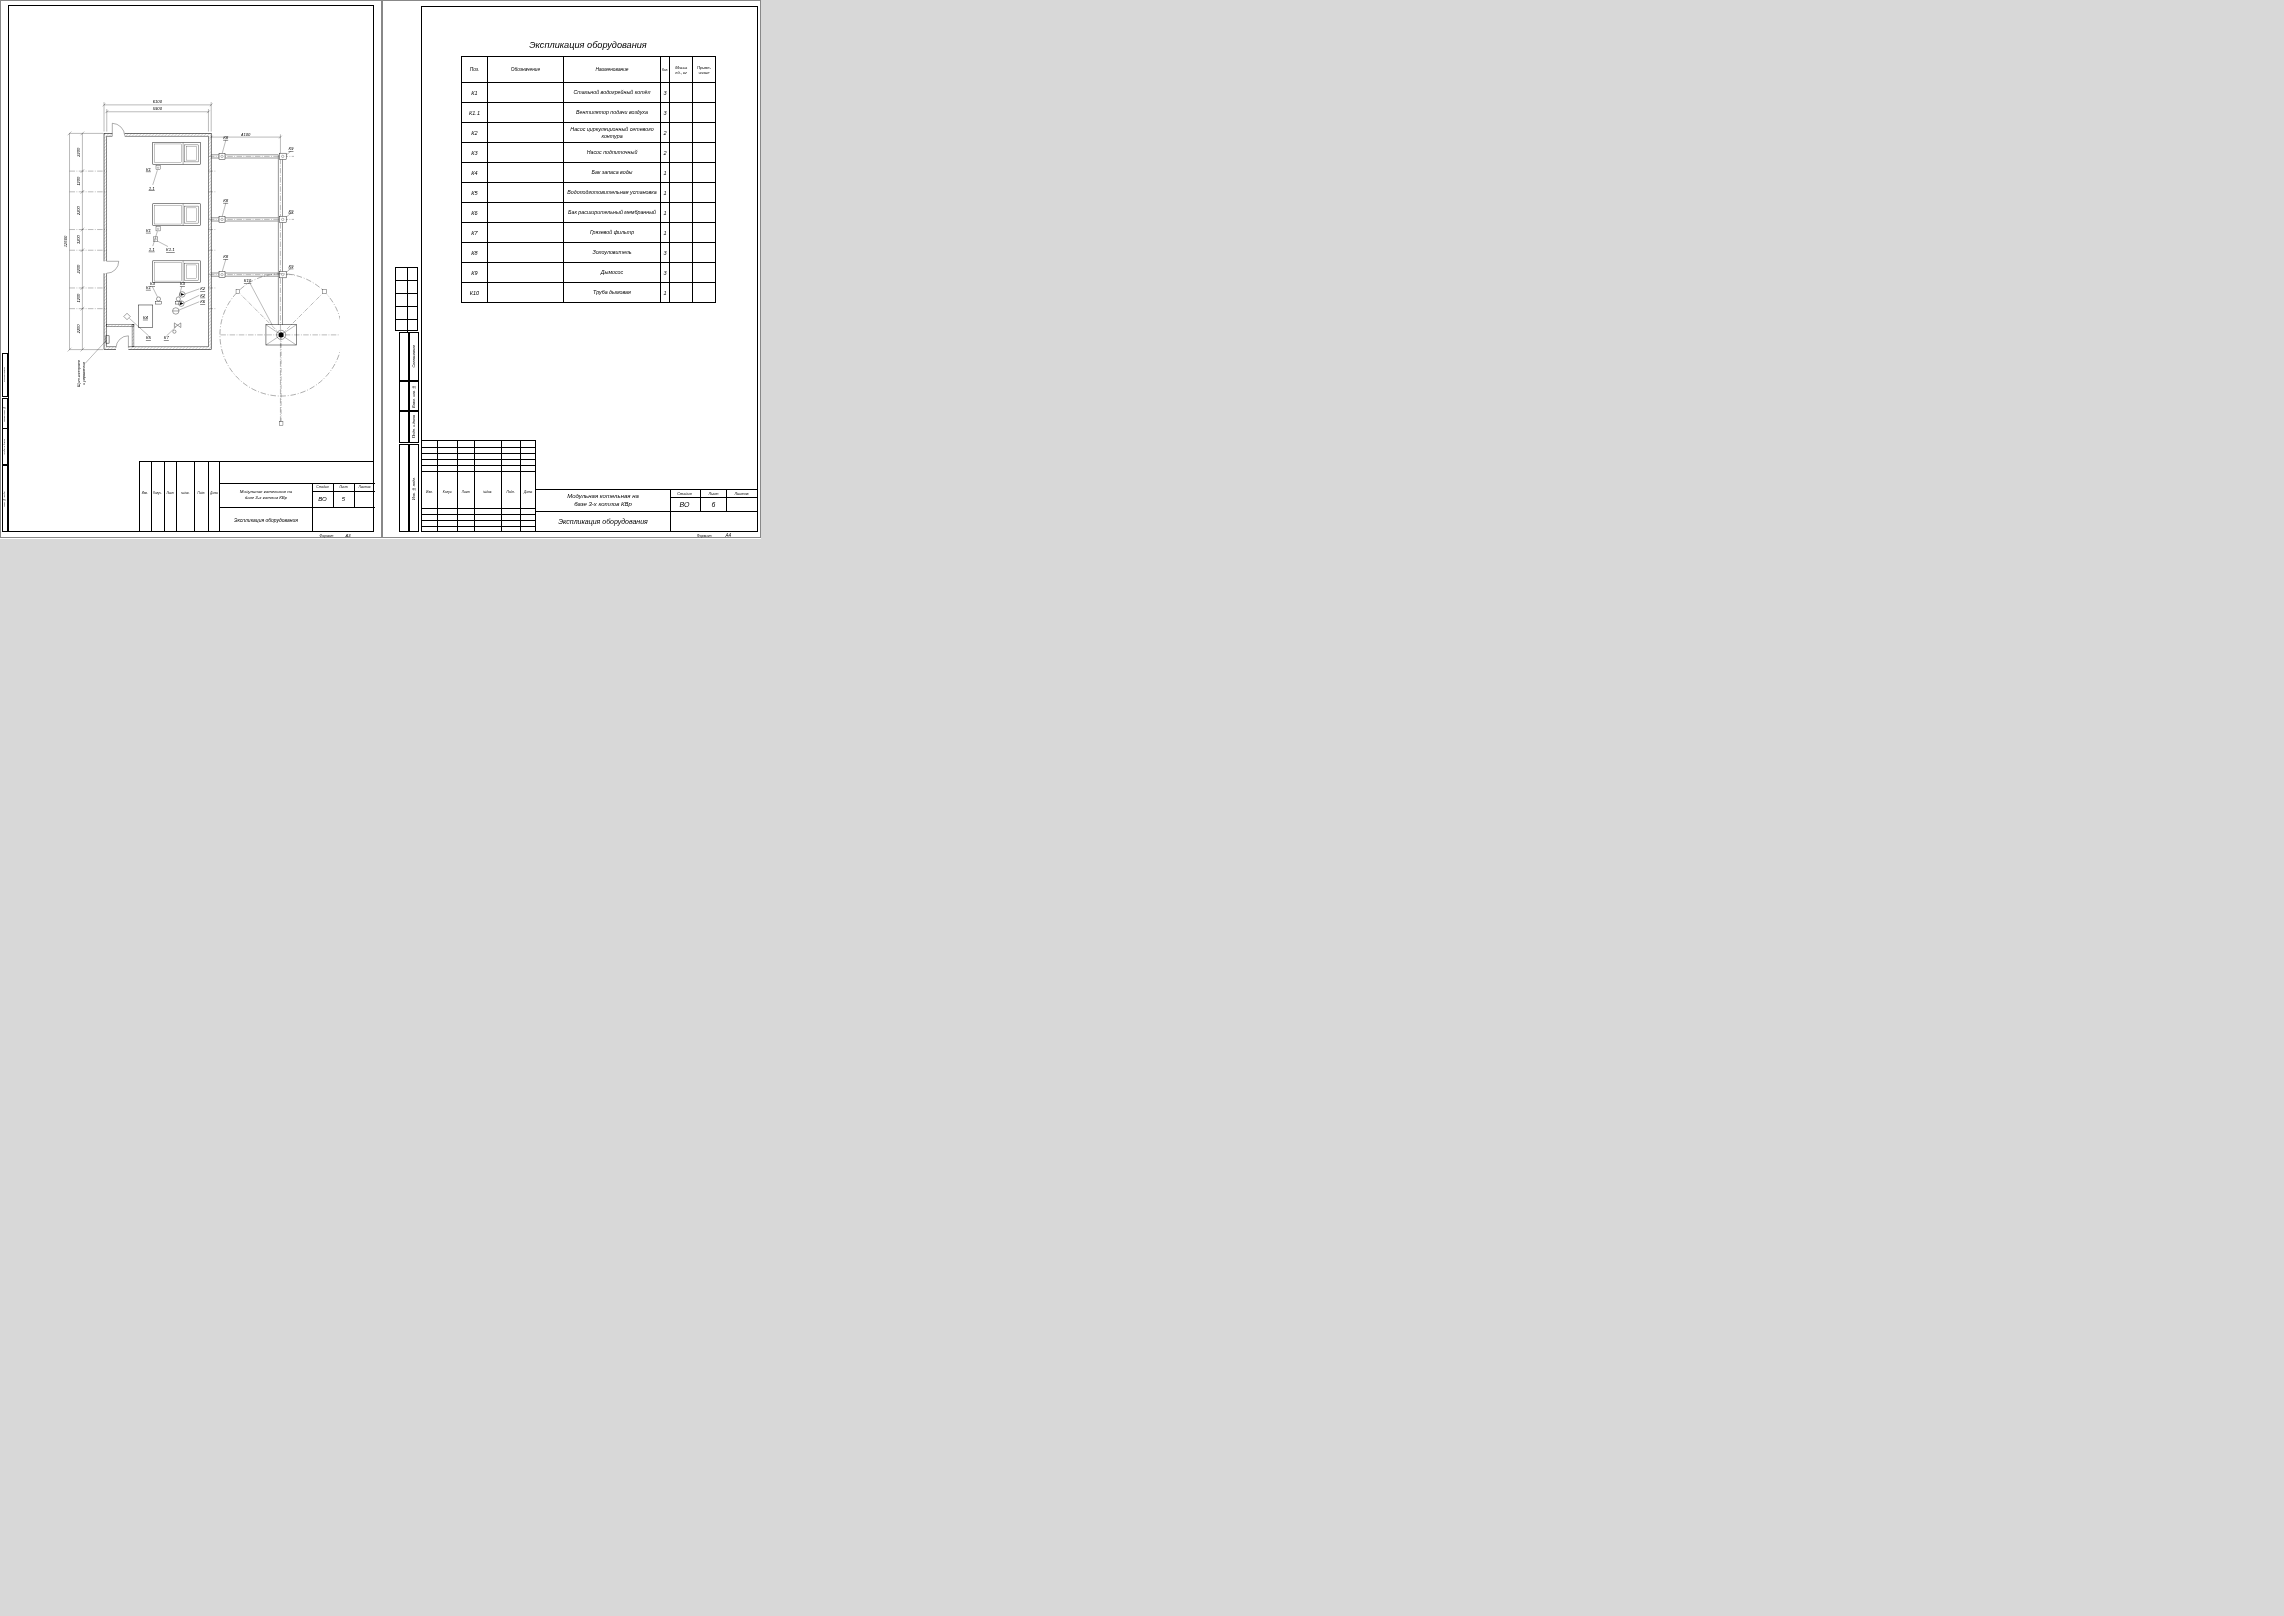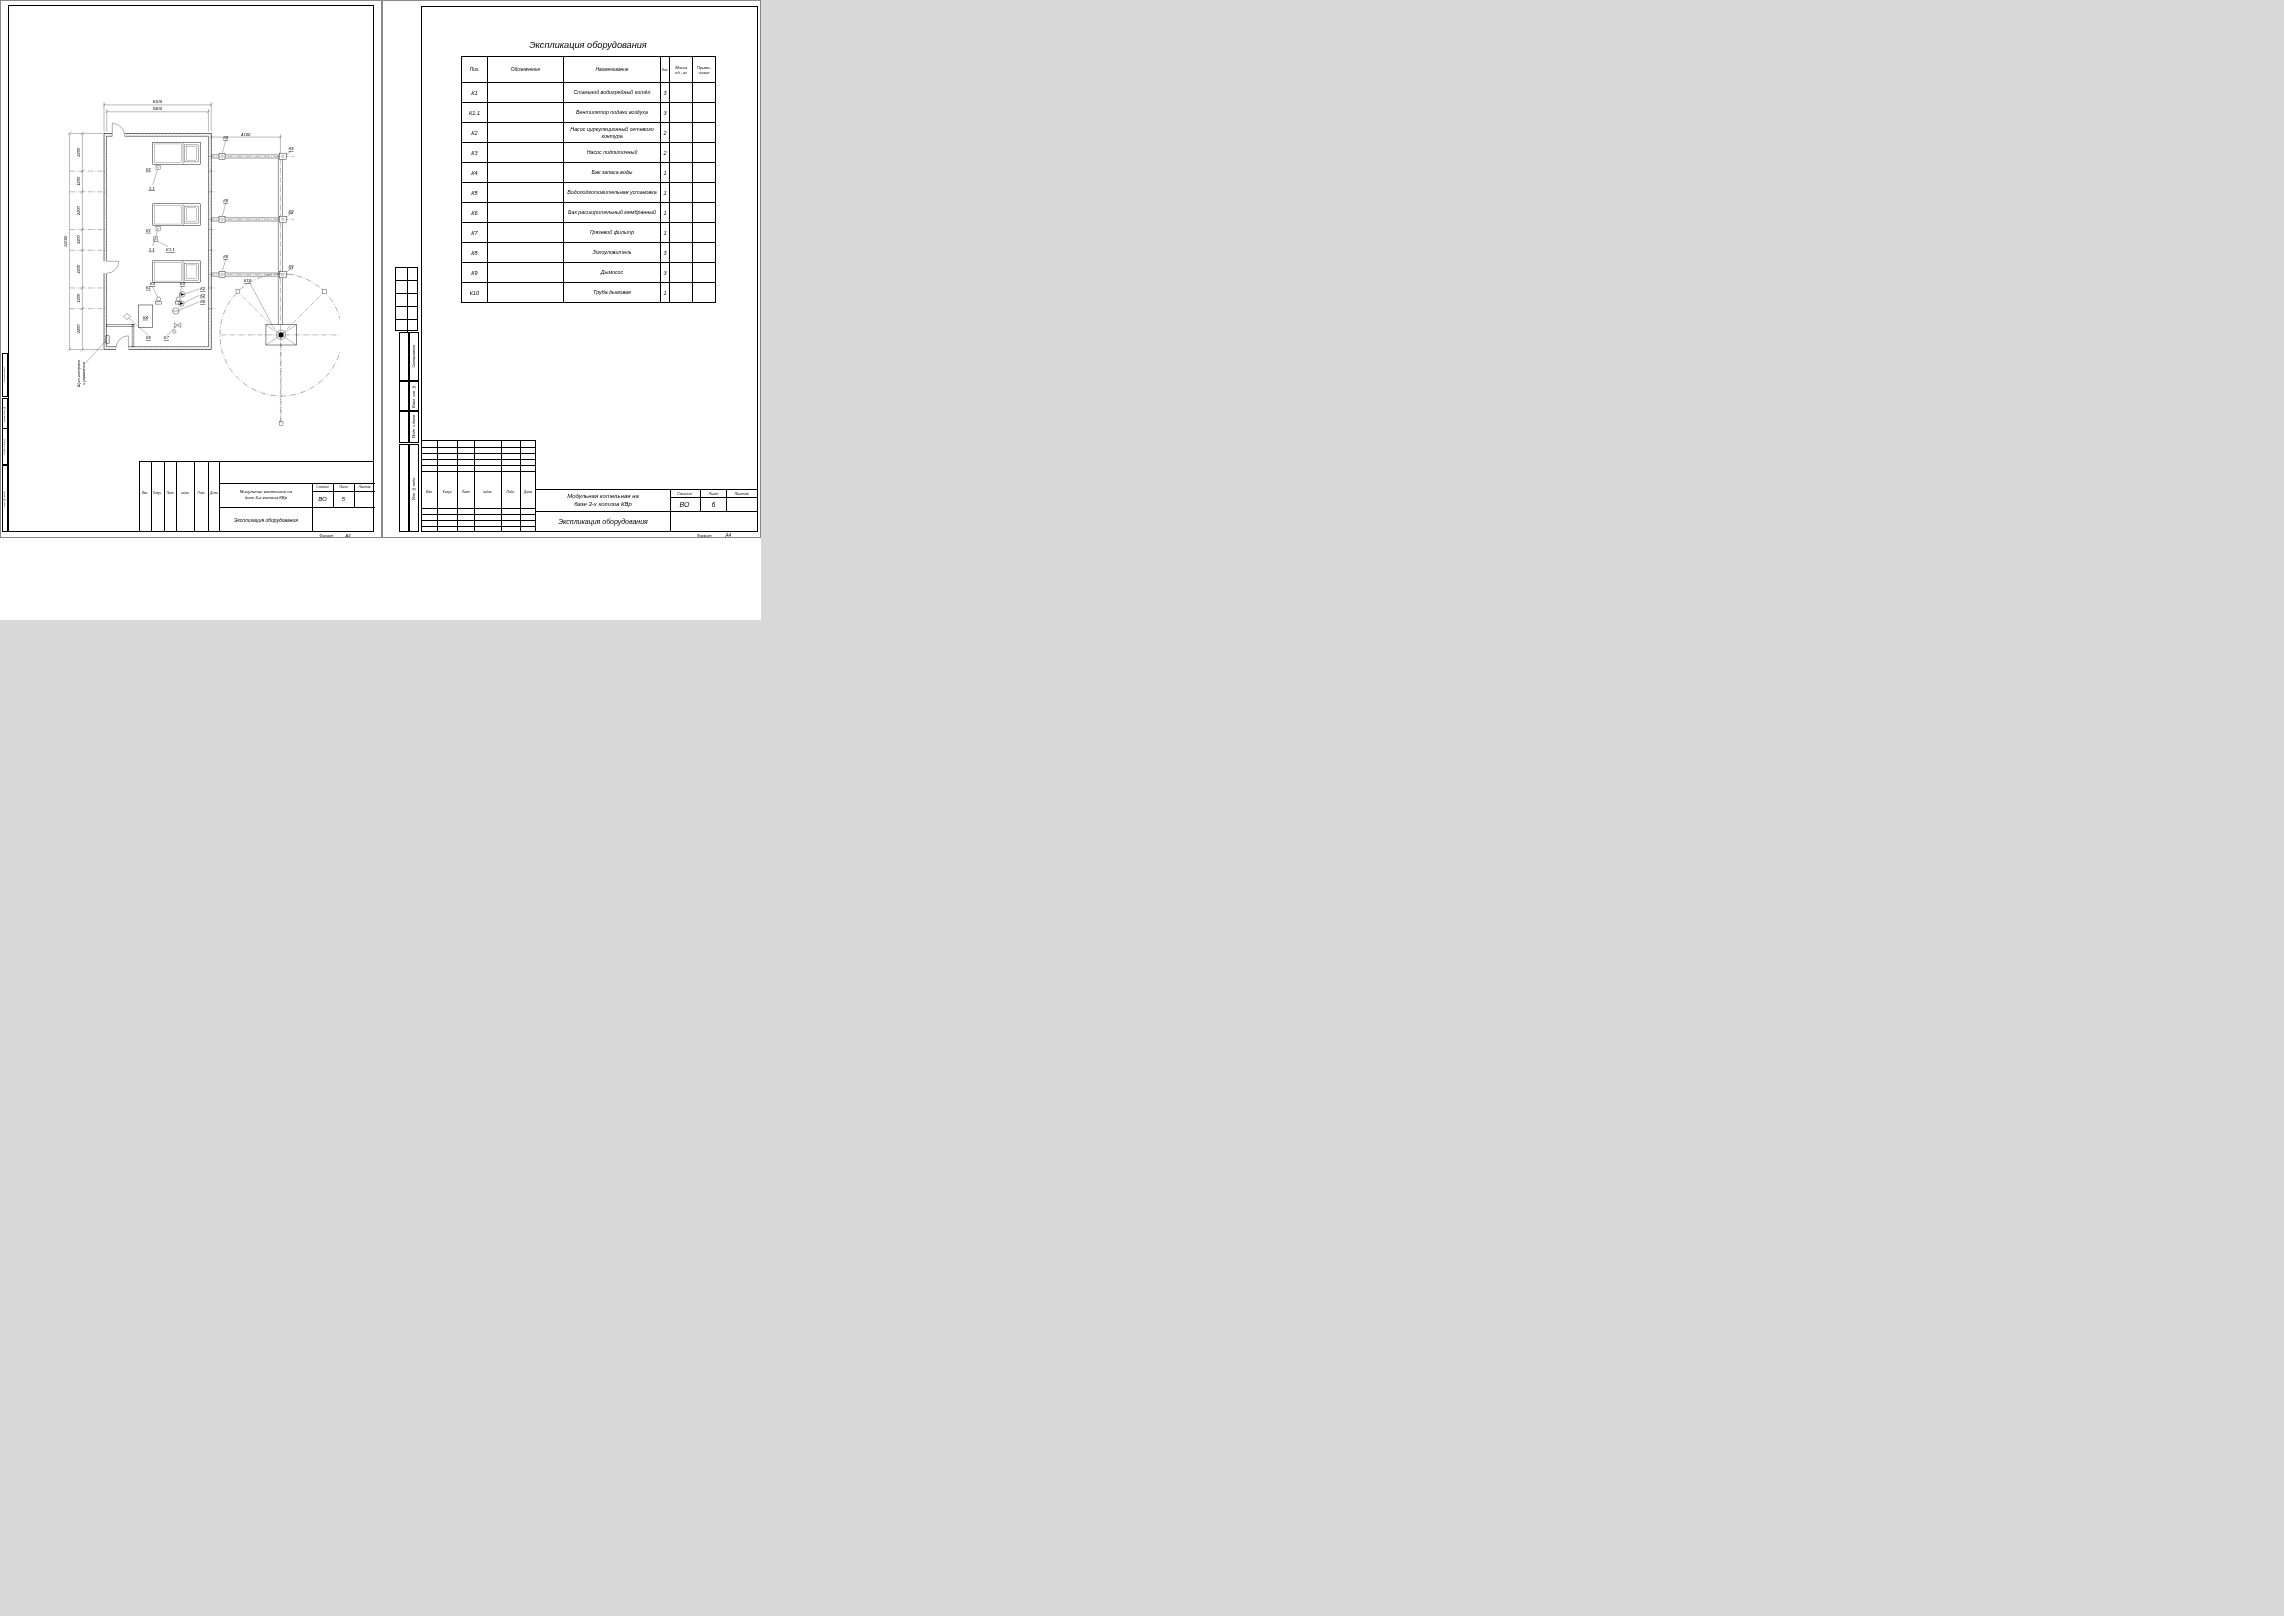--- a/index.html
+++ b/index.html
@@ -1,17 +1,17 @@
 <!DOCTYPE html>
 <html style="font-size:7.4px"><head>
 <meta charset="utf-8">
 <style>
   *{box-sizing:border-box;margin:0;padding:0;}
   body{background:#d8d8d8;font-family:"Liberation Sans",sans-serif;}
-  .canvas{position:relative;width:761px;height:620px;background:#fff;overflow:hidden;}
+  .canvas{position:relative;width:761px;height:539px;background:#fff;overflow:hidden;}
   .sheet{position:absolute;background:#fff;border:0.5px solid #888;}
   .frame{position:absolute;border:0.7px solid #000;}
   .abs{position:absolute;}
   .ln{position:absolute;background:#000;}
   .it{font-style:italic;}
   .cell{position:absolute;display:flex;align-items:center;justify-content:center;font-style:italic;color:#000;text-align:center;}
   .pre{white-space:pre-line;}
   .u{text-decoration:underline;}
   .vbox{position:absolute;border:0.5px solid #000;display:flex;align-items:center;justify-content:center;}
   .vlabel{writing-mode:vertical-rl;transform:rotate(180deg);font-style:italic;white-space:nowrap;color:#000;}

